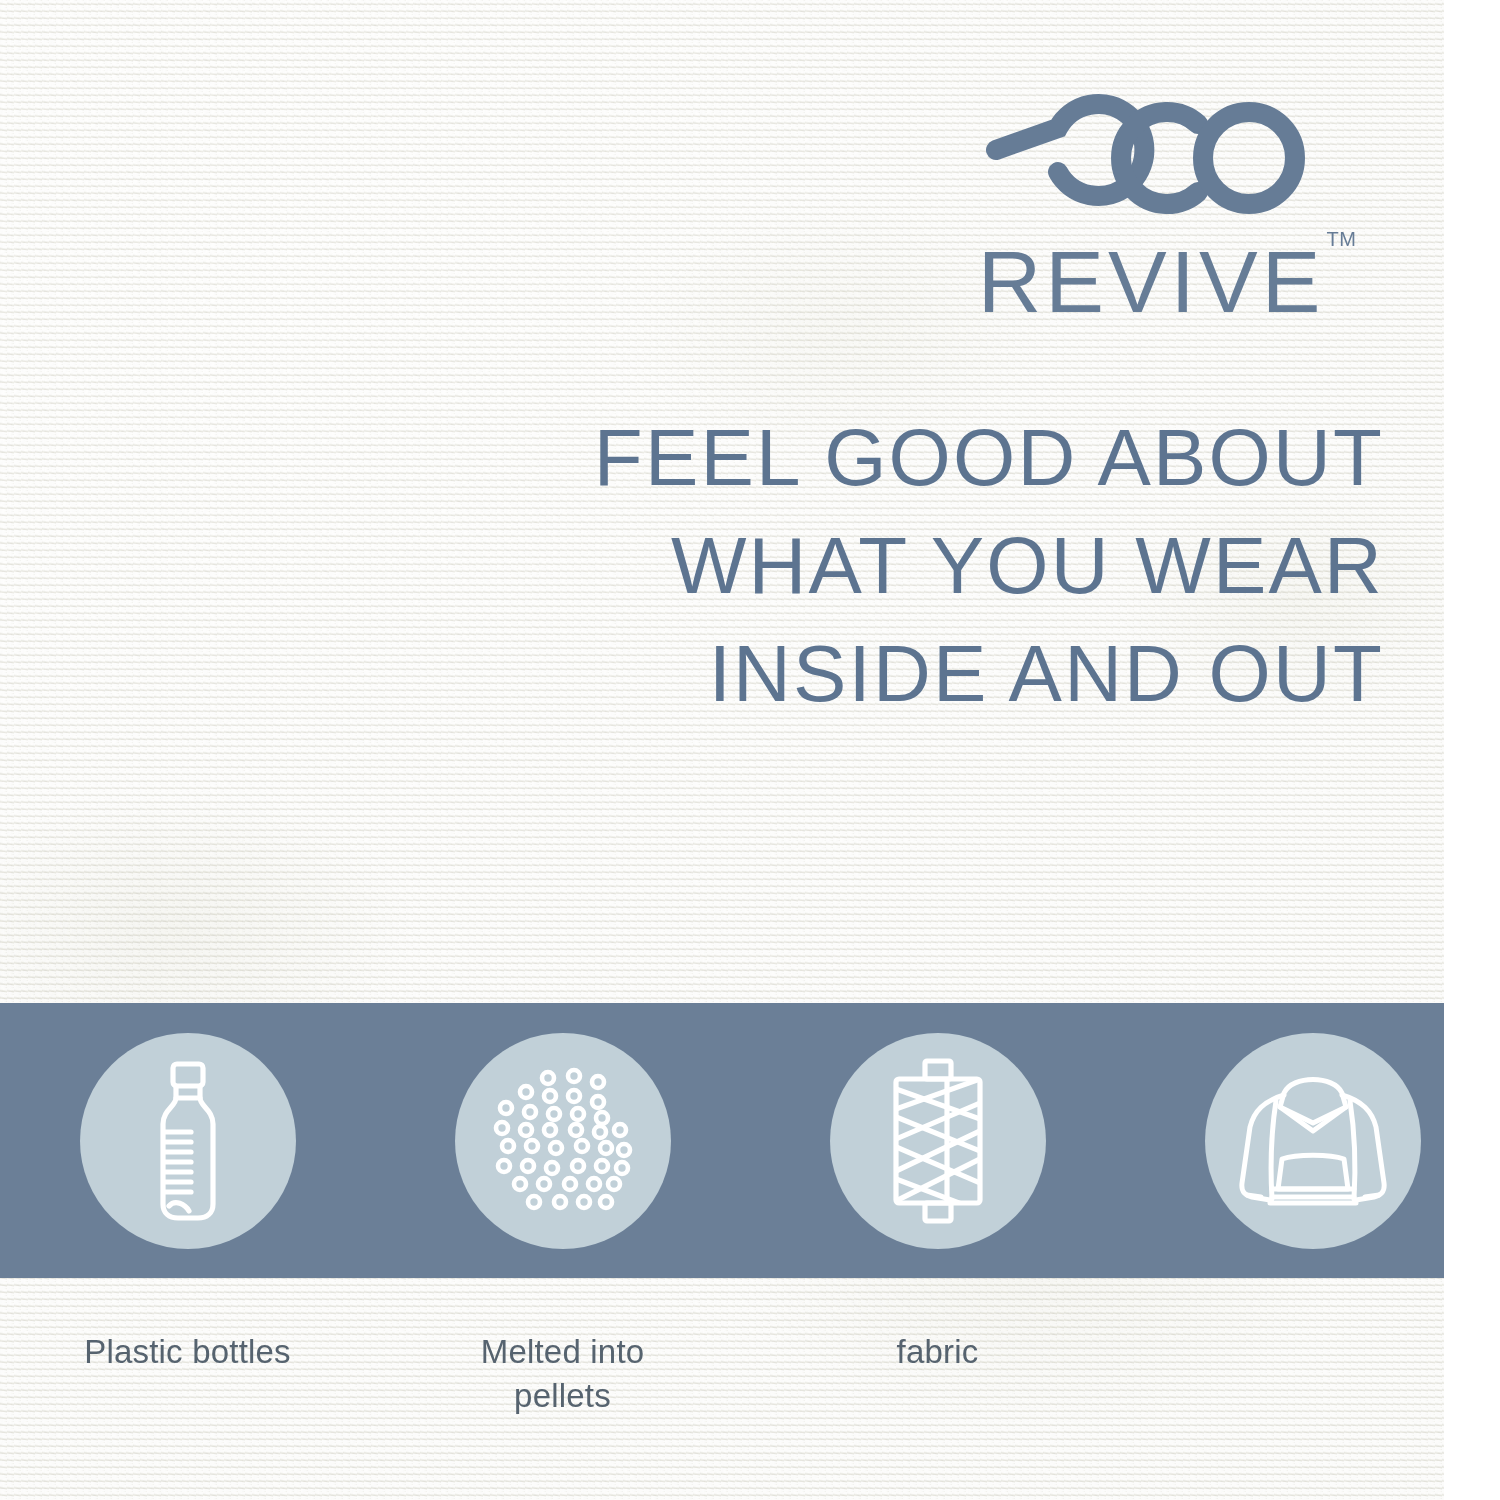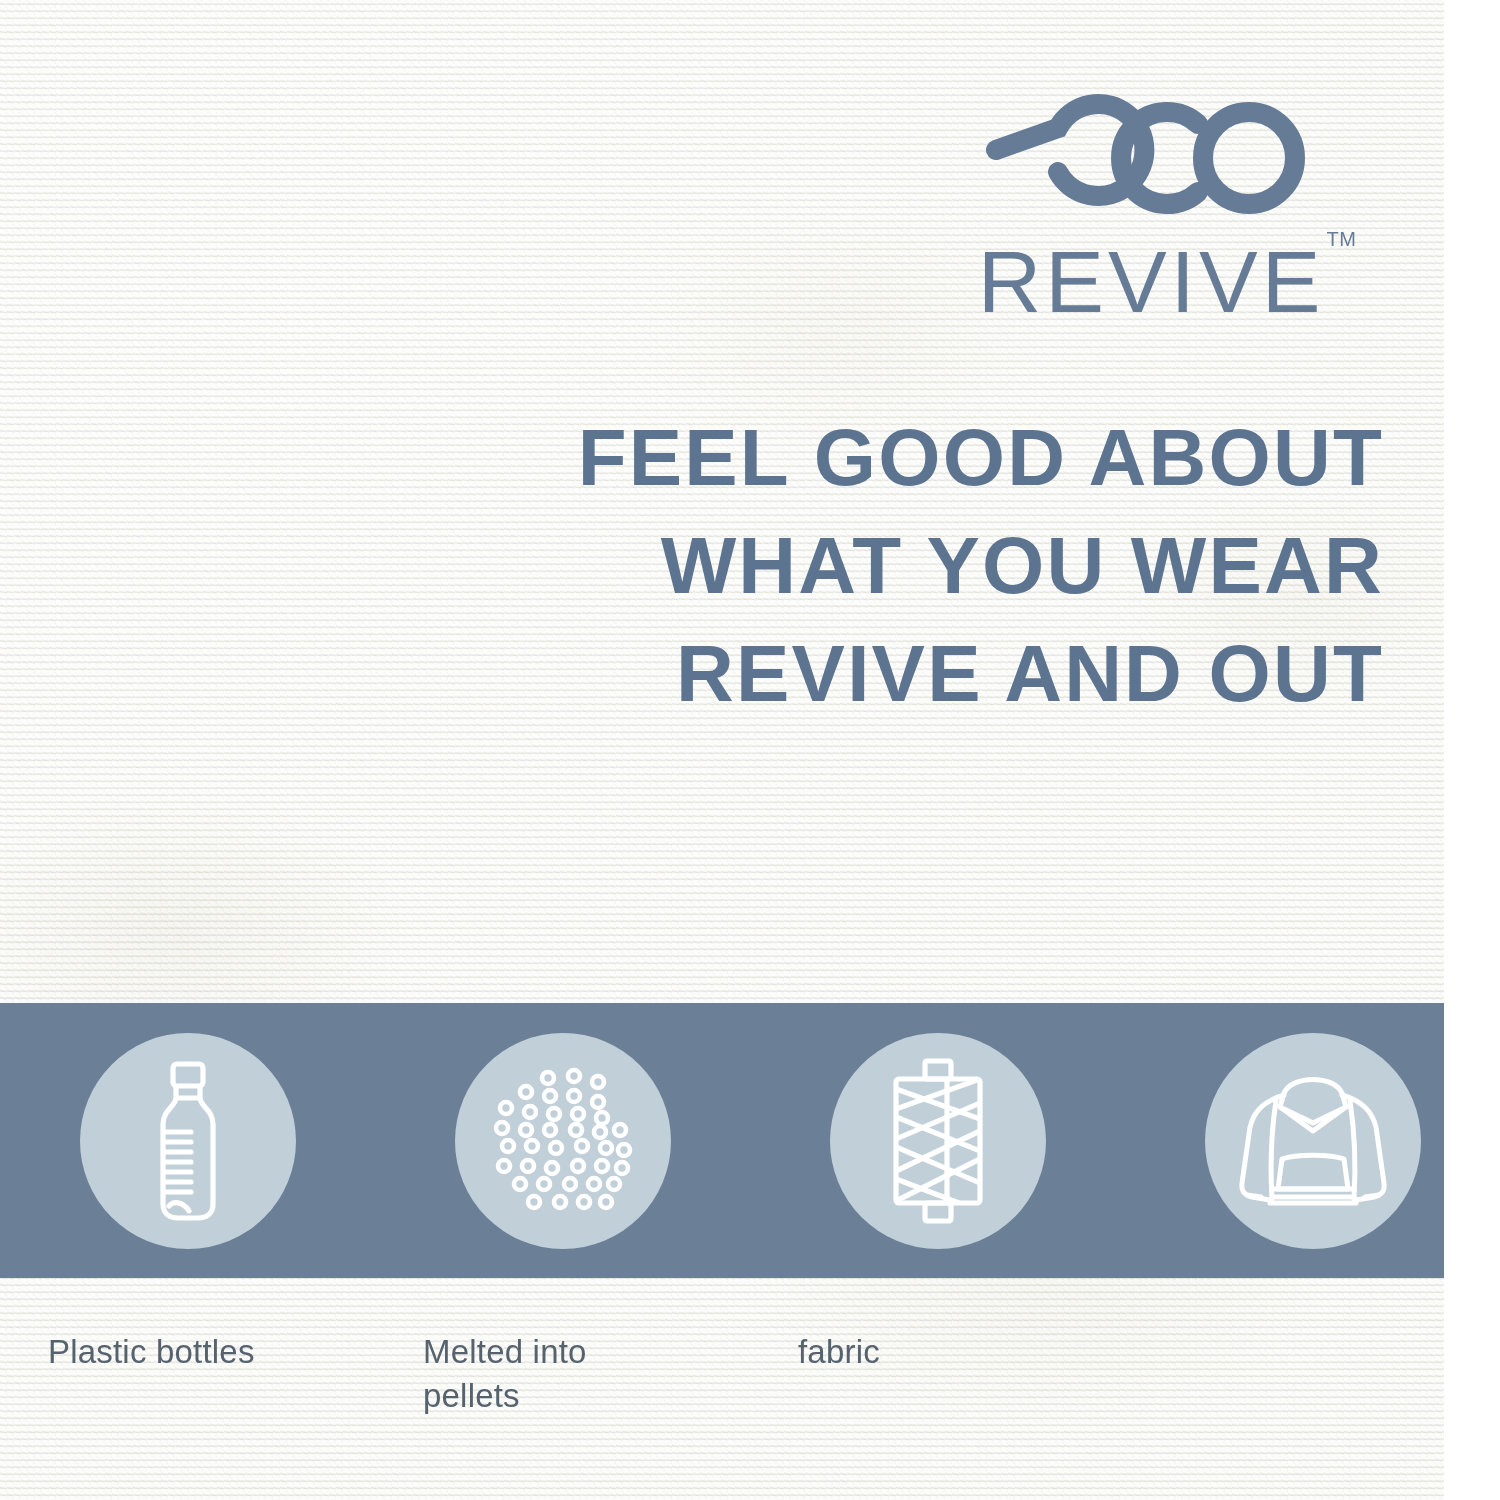--- a/index.html
+++ b/index.html
@@ -76,21 +76,21 @@
   .headline {
     position: absolute;
     left: 0;
     right: 60px;
     top: 404px;
     text-align: right;
     color: #5d7490;
     font-size: 80px;
     line-height: 108px;
     letter-spacing: 2.2px;
-    font-weight: 700;
+    font-weight: 400;
     white-space: nowrap;
   }
   .headline .hl-line { display: block; }
 
   
   .process-band {
     position: absolute;
     left: 0;
     top: 1003px;
     width: 1500px;
@@ -123,27 +123,26 @@
   
   .captions {
     position: absolute;
     left: 0;
     top: 1330px;
     width: 1500px;
     display: flex;
   }
   .caption-cell {
     flex: 1 1 0;
-    text-align: left;
+    text-align: center;
     color: #56636f;
     font-size: 33px;
     line-height: 44px;
     font-weight: 400;
     letter-spacing: 0.2px;
-    margin-left: 48px;
   }
   .caption-cell .cap-line { display: block; }
 </style>
 </head>
 <body>
 
 <div class="canvas">
 
   <div class="paper-texture"></div>
 
@@ -161,21 +160,21 @@
     </span>
 
     <span class="logo-wordmark">
       <span>REVIVE</span><span class="logo-tm">TM</span>
     </span>
   </div>
 
   <div class="headline">
     <span class="hl-line">FEEL GOOD ABOUT</span>
     <span class="hl-line">WHAT YOU WEAR</span>
-    <span class="hl-line">REVIVE AND OUT</span>
+    <span class="hl-line">INSIDE AND OUT</span>
   </div>
 
   <div class="process-band">
     <div class="icon-cells">
 
       <div class="icon-cell">
         <div class="icon-disc">
           <span>
             <svg width="150" height="170" viewBox="0 0 150 170" aria-hidden="true">
               <g fill="none" stroke="#ffffff" stroke-width="5.2" stroke-linejoin="round" stroke-linecap="round">

